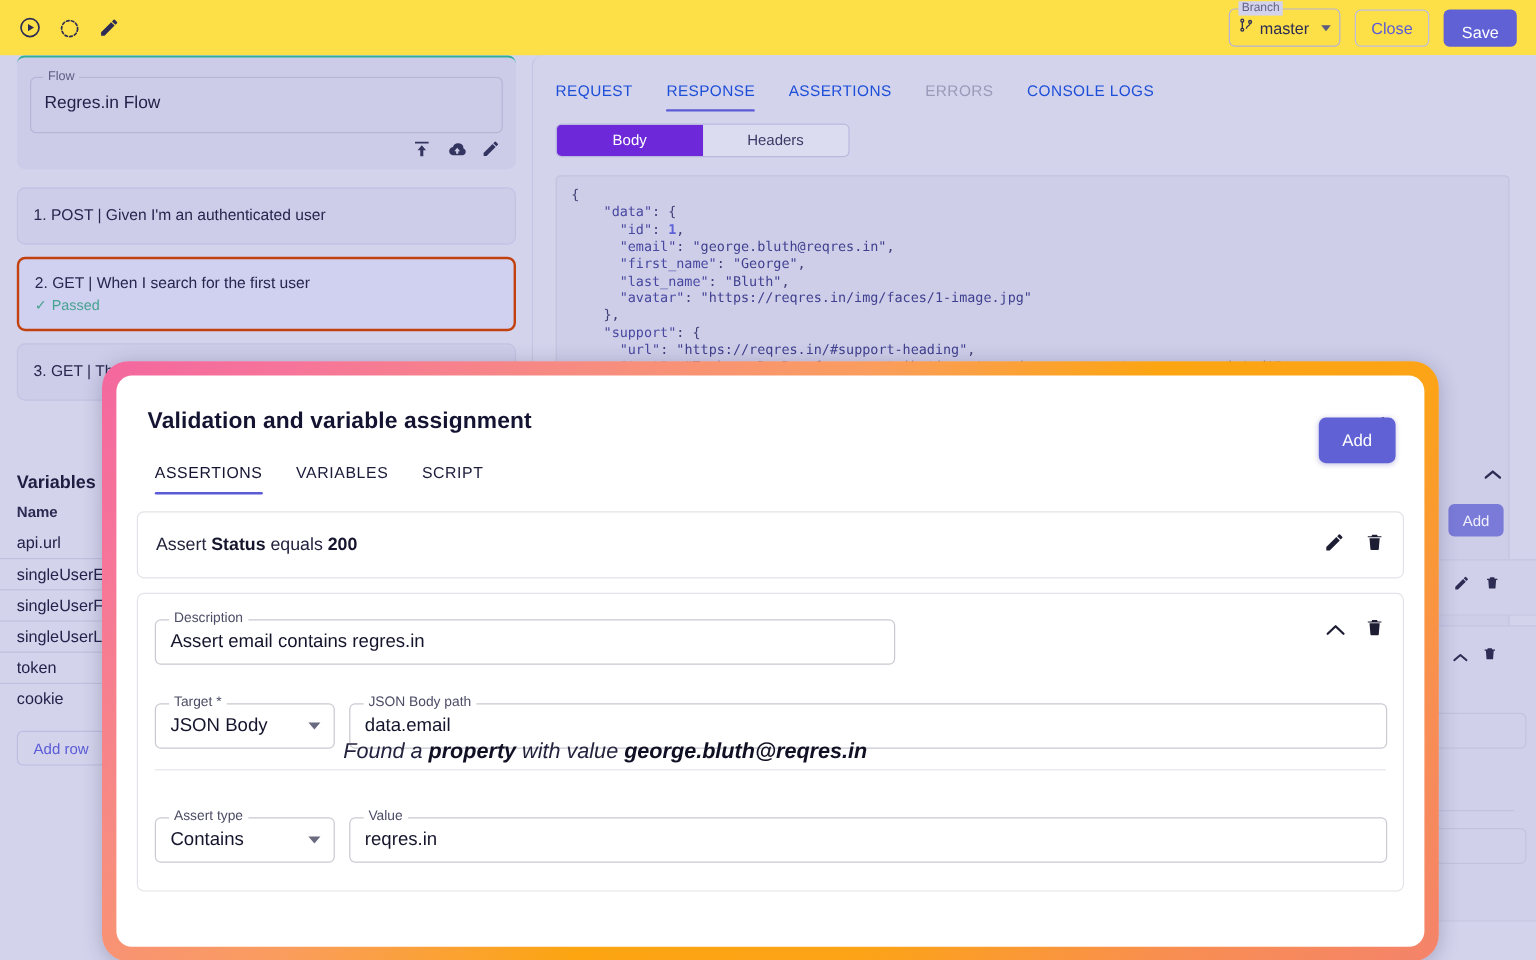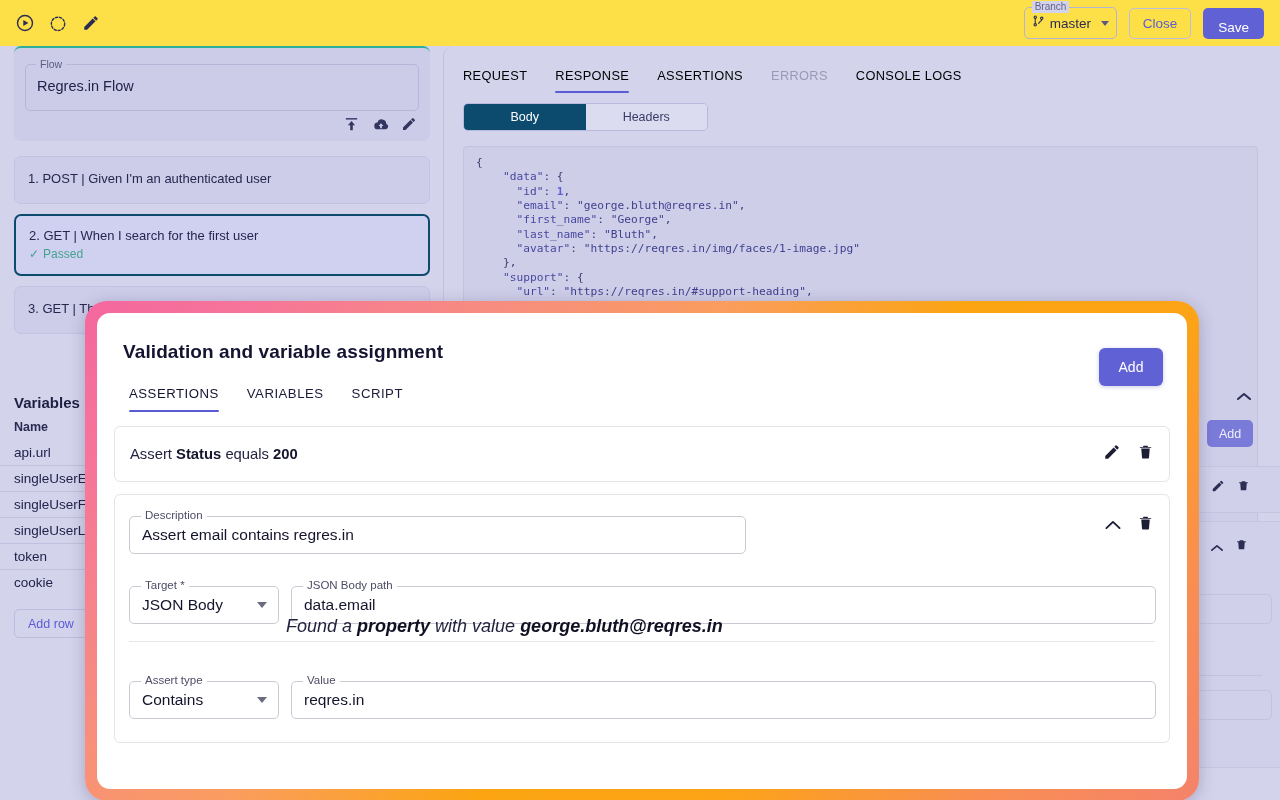--- a/index.html
+++ b/index.html
@@ -86,21 +86,21 @@
     display: flex; gap: 12px; align-items: center;
   }
   .flow-icons .ic { width: 17px; height: 17px; color: #343460; cursor: pointer; }
 
   .step-card {
     position: absolute; left: 14px; width: 416px;
     background: #cdcdea; border-radius: 7px;
     border: 1px solid #c2c2e2;
   }
   .step-card.sel {
-    background: #d0d0f0; border: 2px solid #0c4a6e;
+    background: #d0d0f0; border: 2px solid #c2410c;
   }
   .step-title { font-size: 13px; color: #26264e; padding: 14px 0 0 13px; }
   .step-status { font-size: 12px; color: #46a38f; padding: 4px 0 0 13px; }
   .step-status .chk { margin-right: 4px; }
 
   
   .vars-wrap { position: absolute; top: 348px; left: 0; width: 200px; }
   .vars-title { font-size: 15px; font-weight: bold; color: #1e1e42; padding-left: 14px; }
   .vars-head { font-size: 12.5px; font-weight: bold; color: #2a2a52; padding: 9px 0 6px 14px; }
   .var-row {
@@ -117,39 +117,39 @@
 
   
   .right-col {
     position: absolute; top: 46px; left: 443px; width: 837px; height: 754px;
     background: #d3d3ec;
     border-left: 1px solid #c2c2e0;
     border-top-left-radius: 10px;
   }
   .resp-tabs { display: flex; gap: 0; padding: 22px 0 0 19px; }
   .resp-tab {
-    font-size: 12.8px; letter-spacing: .35px; color: #000000;
+    font-size: 12.8px; letter-spacing: .35px; color: #1d4ed8;
     padding: 0 14px 10px 14px; cursor: pointer; position: relative;
   }
   .resp-tab:first-child { padding-left: 0; }
   .resp-tab.dim { color: #9a9ab8; }
   .resp-tab.active::after {
     content: ""; position: absolute; left: 14px; right: 14px; bottom: 0;
     height: 2.5px; background: #5b5bd6; border-radius: 2px;
   }
 
   .seg {
     margin: 10px 0 0 19px; width: 245px; height: 28px;
     display: flex; border: 1px solid #b9b9de; border-radius: 5px; overflow: hidden;
   }
   .seg div {
     flex: 1; display: flex; align-items: center; justify-content: center;
     font-size: 12.5px; cursor: pointer;
   }
-  .seg .on { background: #0c4a6e; color: #fff; }
+  .seg .on { background: #6d28d9; color: #fff; }
   .seg .off { background: #dcdcf1; color: #3a3a66; }
 
   .json-box {
     margin: 15px 0 0 19px; width: 795px; height: 500px;
     background: #cecee9; border: 1px solid #c3c3e0; border-radius: 4px;
     padding: 9px 12px; overflow: hidden;
   }
   .json-box pre {
     font-family: "DejaVu Sans Mono", monospace;
     font-size: 11.2px; line-height: 1.28;

